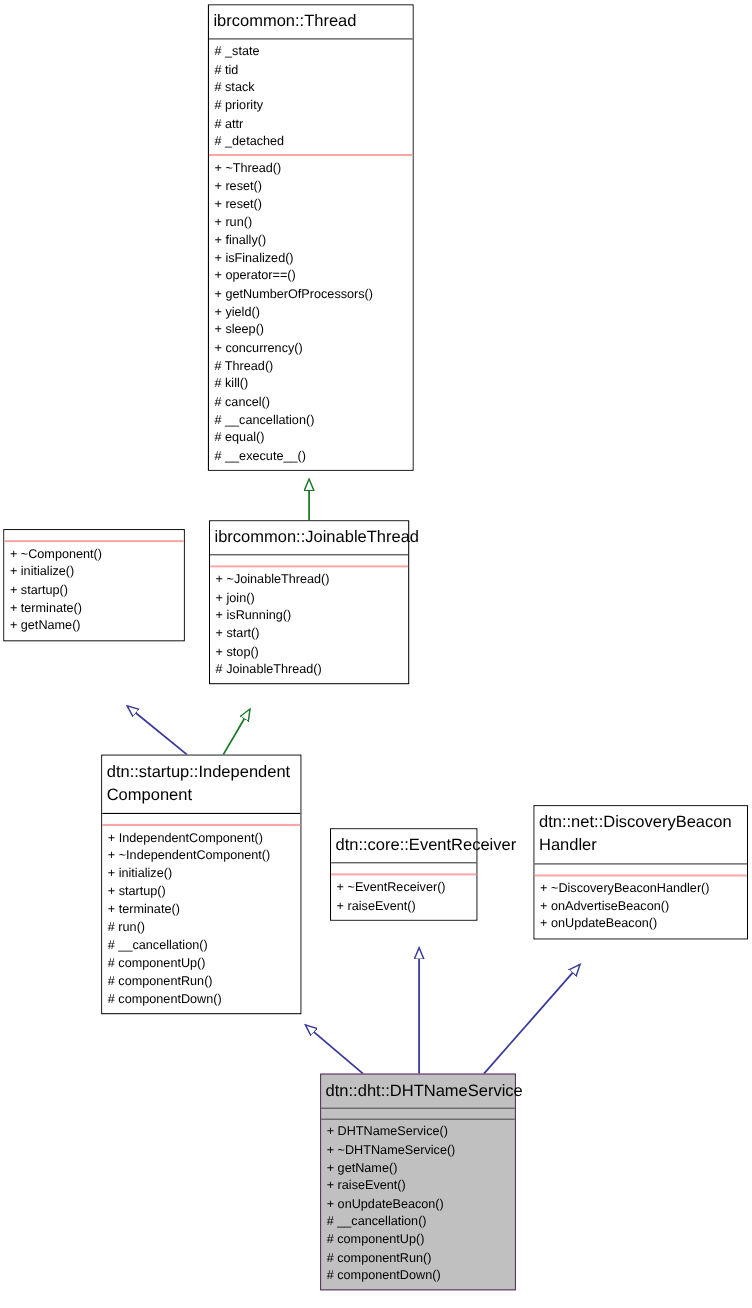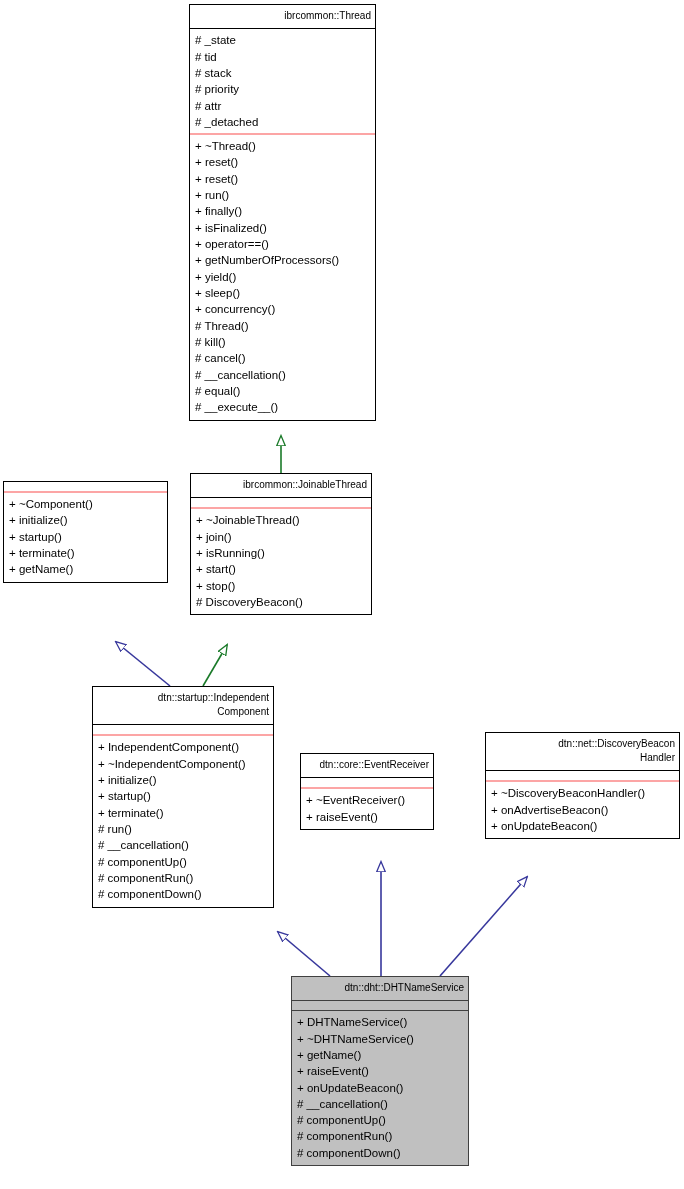--- a/index.html
+++ b/index.html
@@ -39,25 +39,25 @@
   .uml-class.highlight {
     background: #d946ef;
     border: 1px solid #404040;
   }
   .uml-class.highlight .cls-name,
   .uml-class.highlight .cls-attrs,
   .uml-class.highlight .cls-ops {
     background: #c0c0c0;
   }
   .cls-name {
-    text-align: right;
+    text-align: left;
     padding: 4px 4px 5px 4px;
     border-bottom: 1px solid #000000;
     background: #ffffff;
-    font-size: 10px;
+    font-size: 15px;
     white-space: pre-line;
   }
   .uml-class.highlight .cls-name {
     border-bottom: 1px solid #404040;
   }
   .cls-attrs {
     border-bottom: 2px solid #fca5a5;
     padding: 3px 5px 3px 5px;
     background: #ffffff;
     min-height: 8px;
@@ -151,21 +151,21 @@
 
   <div class="uml-class" style="left:190px; top:473px; width:182px;">
     <div class="cls-name">ibrcommon::JoinableThread</div>
     <div class="cls-attrs empty"></div>
     <div class="cls-ops">
       <div class="member">+ ~JoinableThread()</div>
       <div class="member">+ join()</div>
       <div class="member">+ isRunning()</div>
       <div class="member">+ start()</div>
       <div class="member">+ stop()</div>
-      <div class="member"># DiscoveryBeacon()</div>
+      <div class="member"># JoinableThread()</div>
     </div>
   </div>
 
   <div class="uml-class" style="left:3px; top:481px; width:165px;">
     <div class="cls-attrs empty"></div>
     <div class="cls-ops">
       <div class="member">+ ~Component()</div>
       <div class="member">+ initialize()</div>
       <div class="member">+ startup()</div>
       <div class="member">+ terminate()</div>

